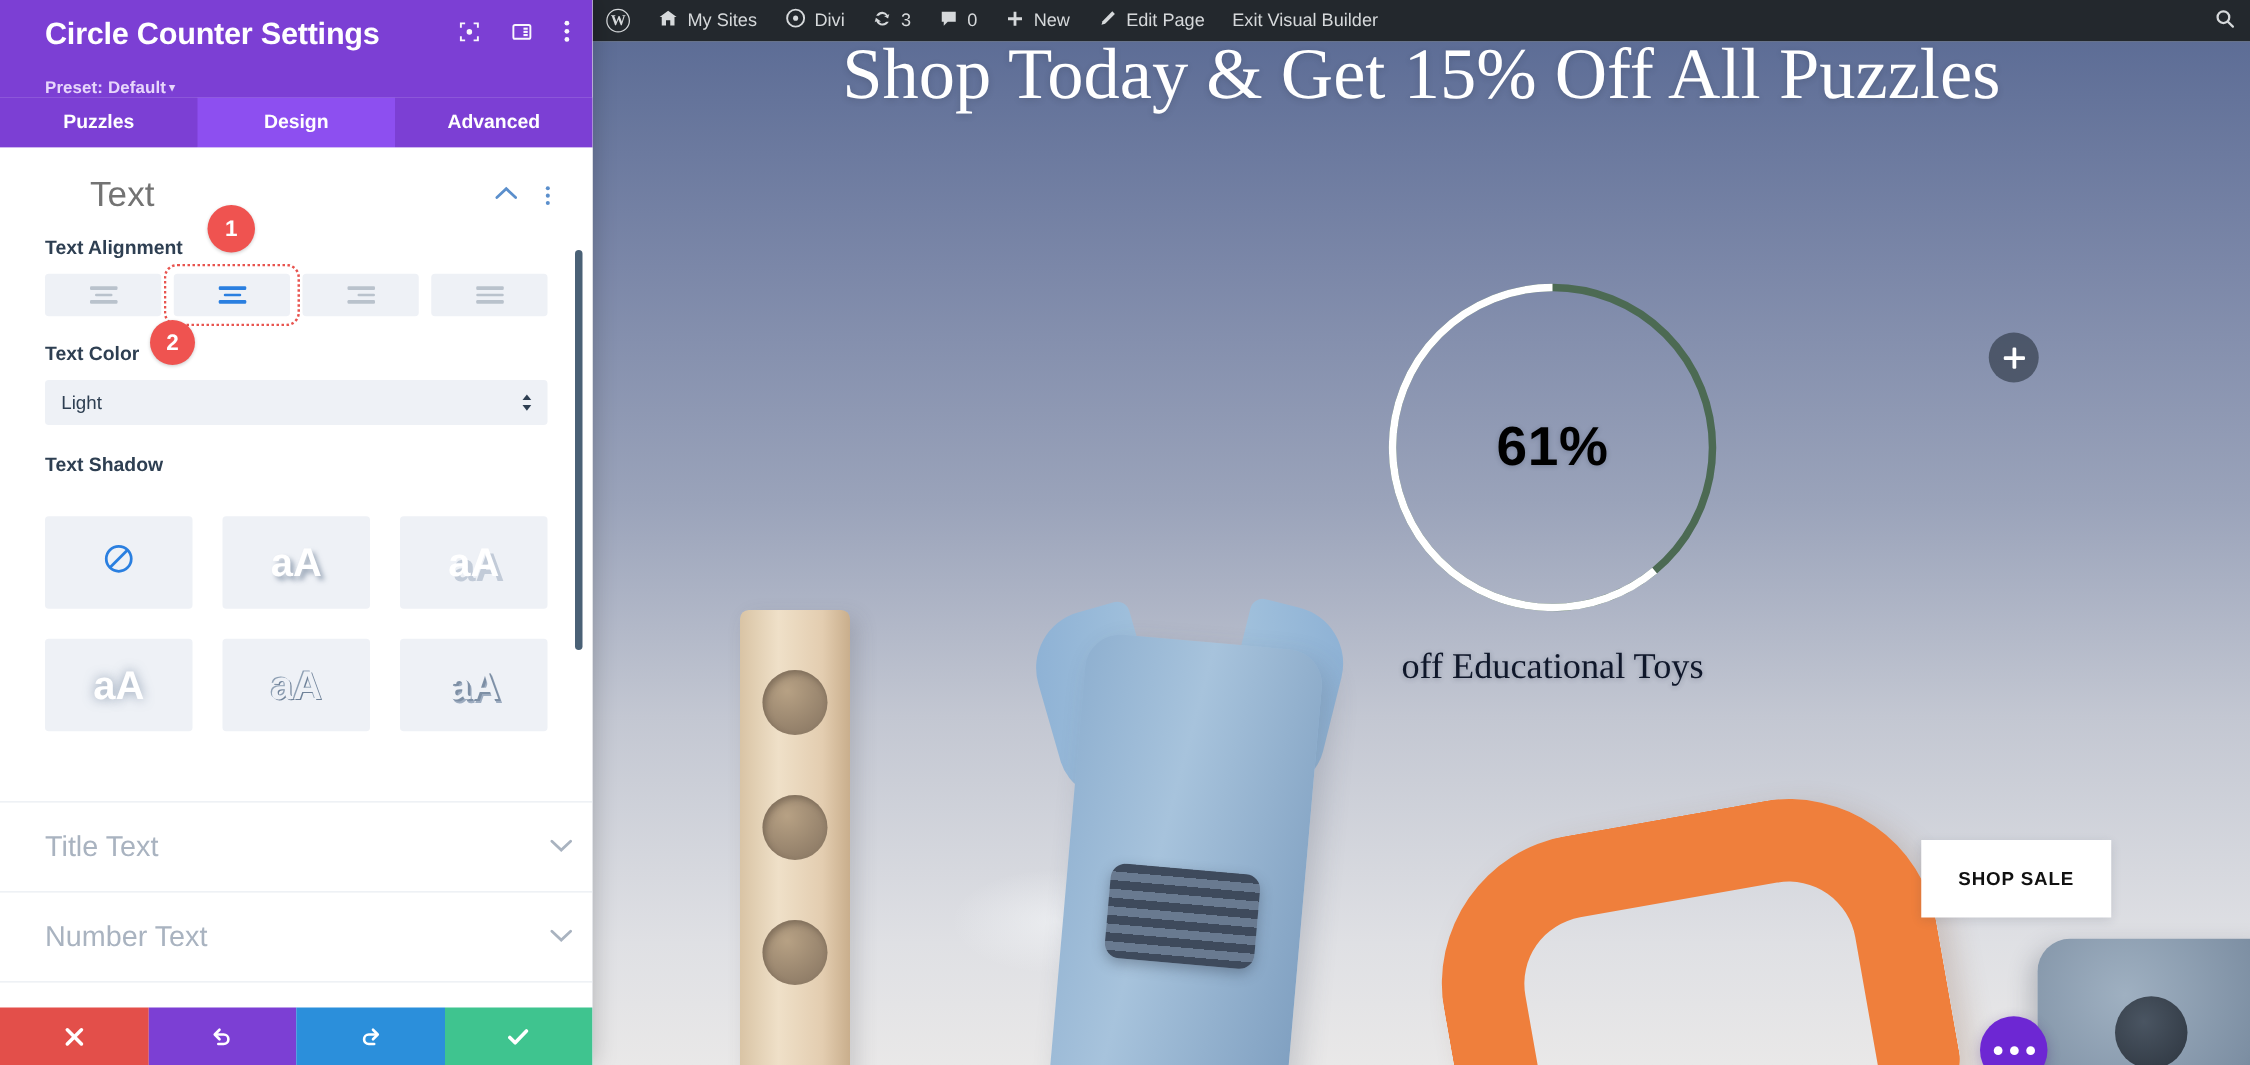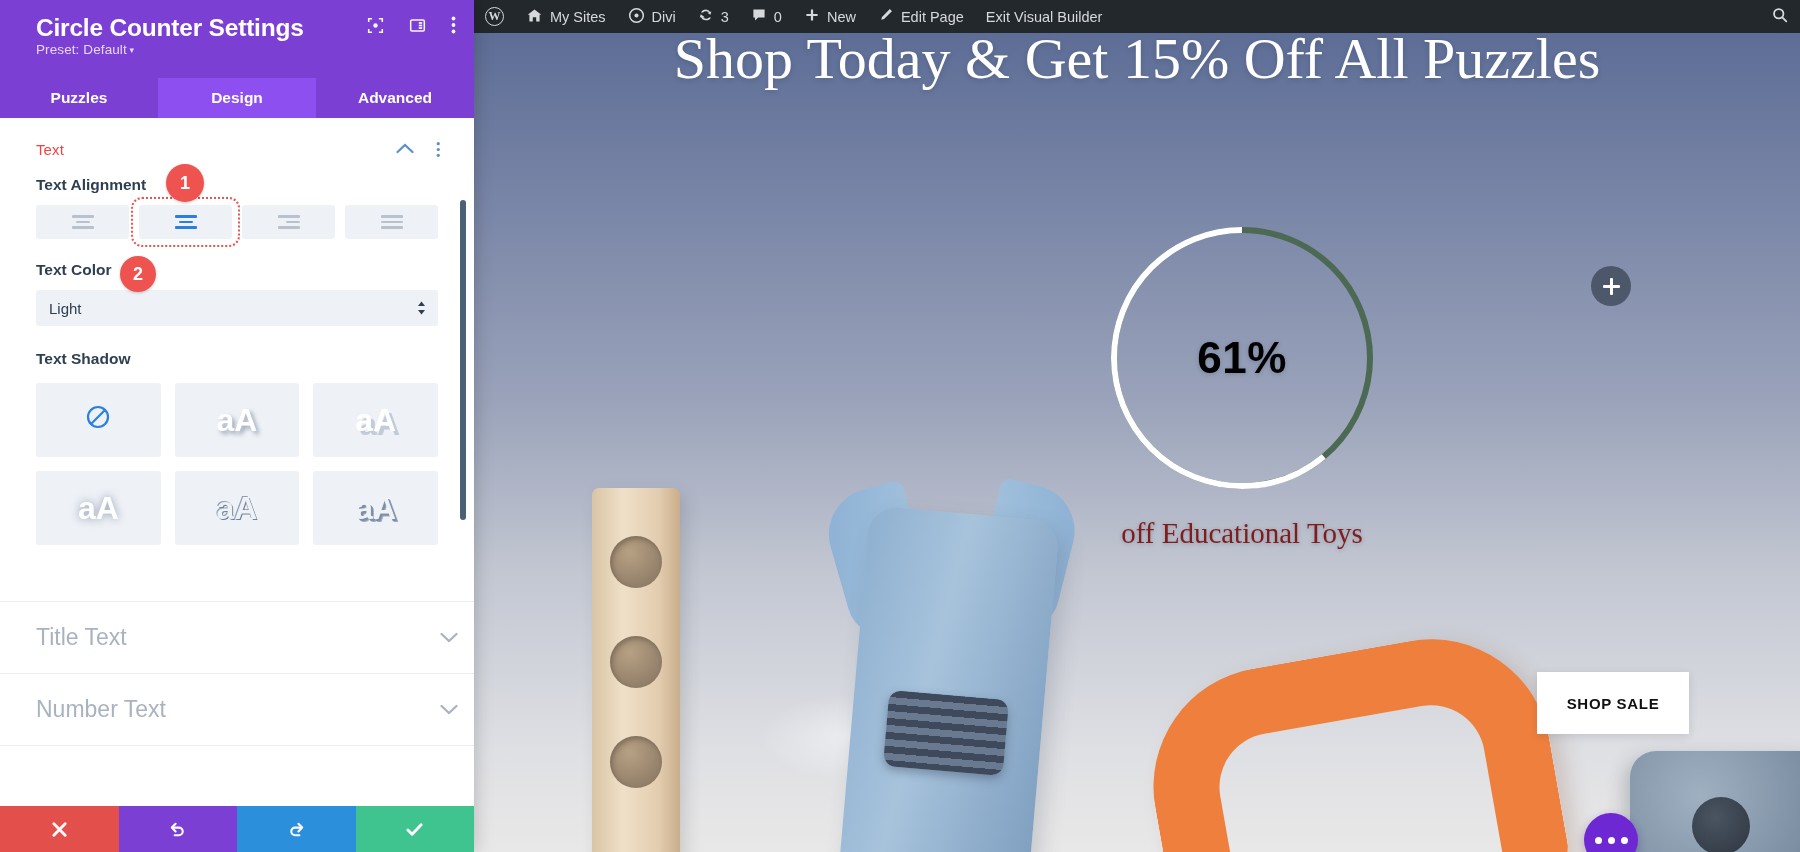--- a/index.html
+++ b/index.html
@@ -18,21 +18,21 @@
   }
   .panel-head {
     background: #7c3fd4; height: 78px; padding: 14px 22px 0 36px;
     position: relative;
   }
   .panel-title {
     color: #ffffff; font-size: 24.5px; font-weight: 700; letter-spacing: -.2px;
     line-height: 28px;
   }
   .panel-preset {
-    color: #e7d6fb; font-size: 13.5px; font-weight: 400; margin-top: 0;
+    color: #e7d6fb; font-size: 13.5px; font-weight: 700; margin-top: 20px;
     letter-spacing: .1px;
   }
   .caret-tiny { font-size: 9px; position: relative; top: -1px; }
   .head-icons {
     position: absolute; right: 18px; top: 16px; display: flex;
     align-items: center; gap: 25px;
   }
   .head-icon { color: #fff; opacity: .96; cursor: pointer; display:flex; }
 
   .panel-tabs { display: flex; background: #7c3fd4; height: 40px; }
@@ -44,22 +44,23 @@
   .panel-tab.active { background: #8d4ff0; }
 
   .panel-body {
     position: absolute; top: 118px; bottom: 46px; left: 0; right: 0;
     overflow: hidden; background: #fff;
   }
   .section-head {
     display: flex; align-items: center; padding: 22px 34px 10px 36px;
   }
   .section-title {
-    font-size: 15px; color: #ef4444; font-weight: 400; flex: 1;
+    font-size: 28px; color: #737373; font-weight: 400; flex: 1;
     letter-spacing: .1px;
+    margin-left: 36px;
   }
   .section-tools { display: flex; align-items: center; gap: 22px; }
   .chev { color: #5b8fcc; }
   .kebab-blue { color: #5b8fcc; letter-spacing: 0; font-size: 17px; line-height: 8px;}
 
   .field { padding: 8px 36px 0 36px; }
   .field-label {
     font-size: 15.5px; color: #2e3f52; font-weight: 600; margin-bottom: 11px;
     display: inline-block;
   }
@@ -83,22 +84,22 @@
     padding: 0 30px 0 13px; -webkit-appearance: none; appearance: none; cursor: pointer;
     display: flex; align-items: center;
   }
   .select-arrows {
     position: absolute; right: 12px; top: 50%; transform: translateY(-50%);
     pointer-events: none; color: #2e3f52; line-height: 7px; font-size: 10px;
     display: flex; flex-direction: column; gap: 2px;
   }
 
   .shadow-grid {
-    display: grid; grid-template-columns: repeat(3, 1fr); gap: 14px;
-    margin-top: 4px;
+    display: grid; grid-template-columns: repeat(3, 1fr); gap: 24px;
+    margin-top: 20px;
   }
   .shadow-cell {
     height: 74px; background: #eef1f6; border-radius: 3px; cursor: pointer;
     display: flex; align-items: center; justify-content: center;
     font-size: 32px; font-weight: 700; color: #fff;
   }
   .no-shadow-icon { color: #2a7fe0; font-size: 26px; font-weight: 400; }
   .sh1 { text-shadow: 3px 3px 4px rgba(90,110,135,.55); }
   .sh2 { text-shadow: 4px 4px 0px rgba(140,158,180,.45); }
   .sh3 { text-shadow: 0 0 9px rgba(110,130,155,.75); }
@@ -241,21 +242,21 @@
   .counter-wrap {
     position: absolute; left: 633px; top: 190px; width: 270px; text-align: center;
   }
   .counter-circle { position: relative; width: 270px; height: 270px; }
   .counter-pct {
     position: absolute; inset: 0; display: flex; align-items: center;
     justify-content: center; color: #000000; font-size: 44px; font-weight: 700;
     letter-spacing: .5px; text-shadow: 0 1px 4px rgba(40,50,70,.25);
   }
   .counter-title {
-    margin-top: 24px; color: #7f1d1d; font-family: "Liberation Serif", serif;
+    margin-top: 24px; color: #0f172a; font-family: "Liberation Serif", serif;
     font-size: 29px; text-shadow: 0 1px 4px rgba(40,50,70,.3); text-align: center;
   }
 
   .plus-btn {
     position: absolute; width: 40px; height: 40px; border-radius: 50%;
     background: rgba(42,52,64,.62); display: flex; align-items: center;
     justify-content: center; cursor: pointer;
   }
   .plus-btn::before, .plus-btn::after {
     content: ""; position: absolute; background: #fff; border-radius: 1px;

